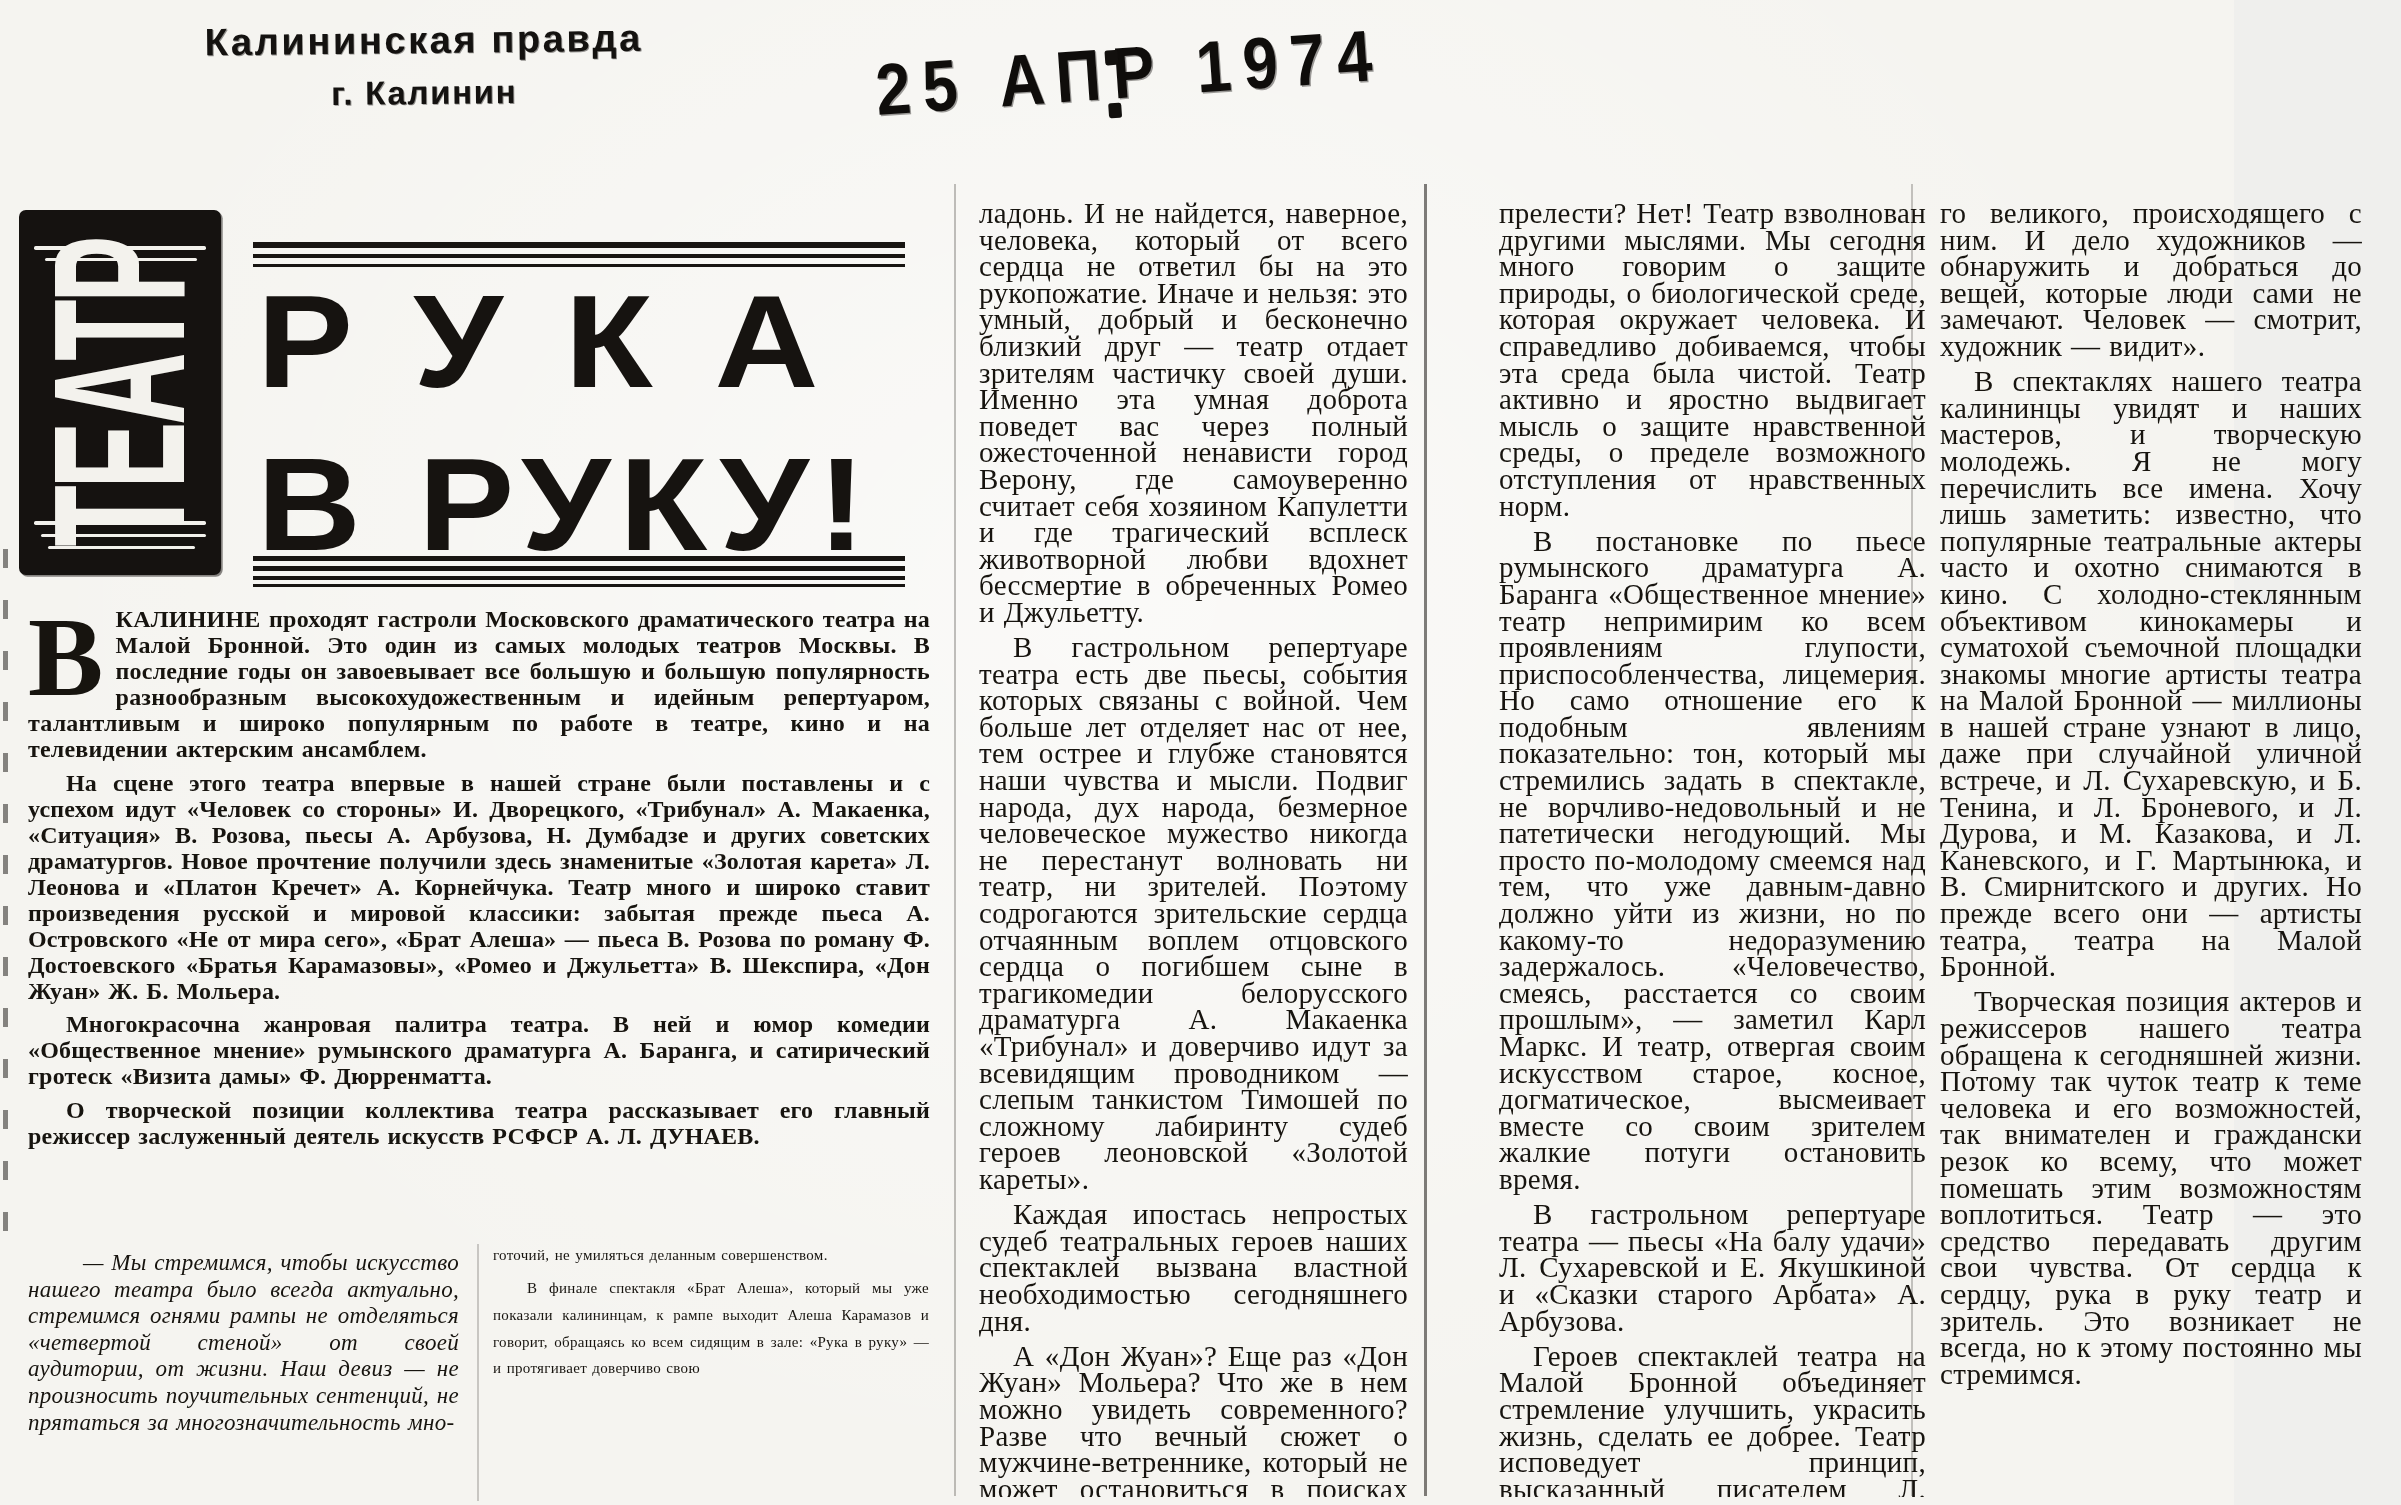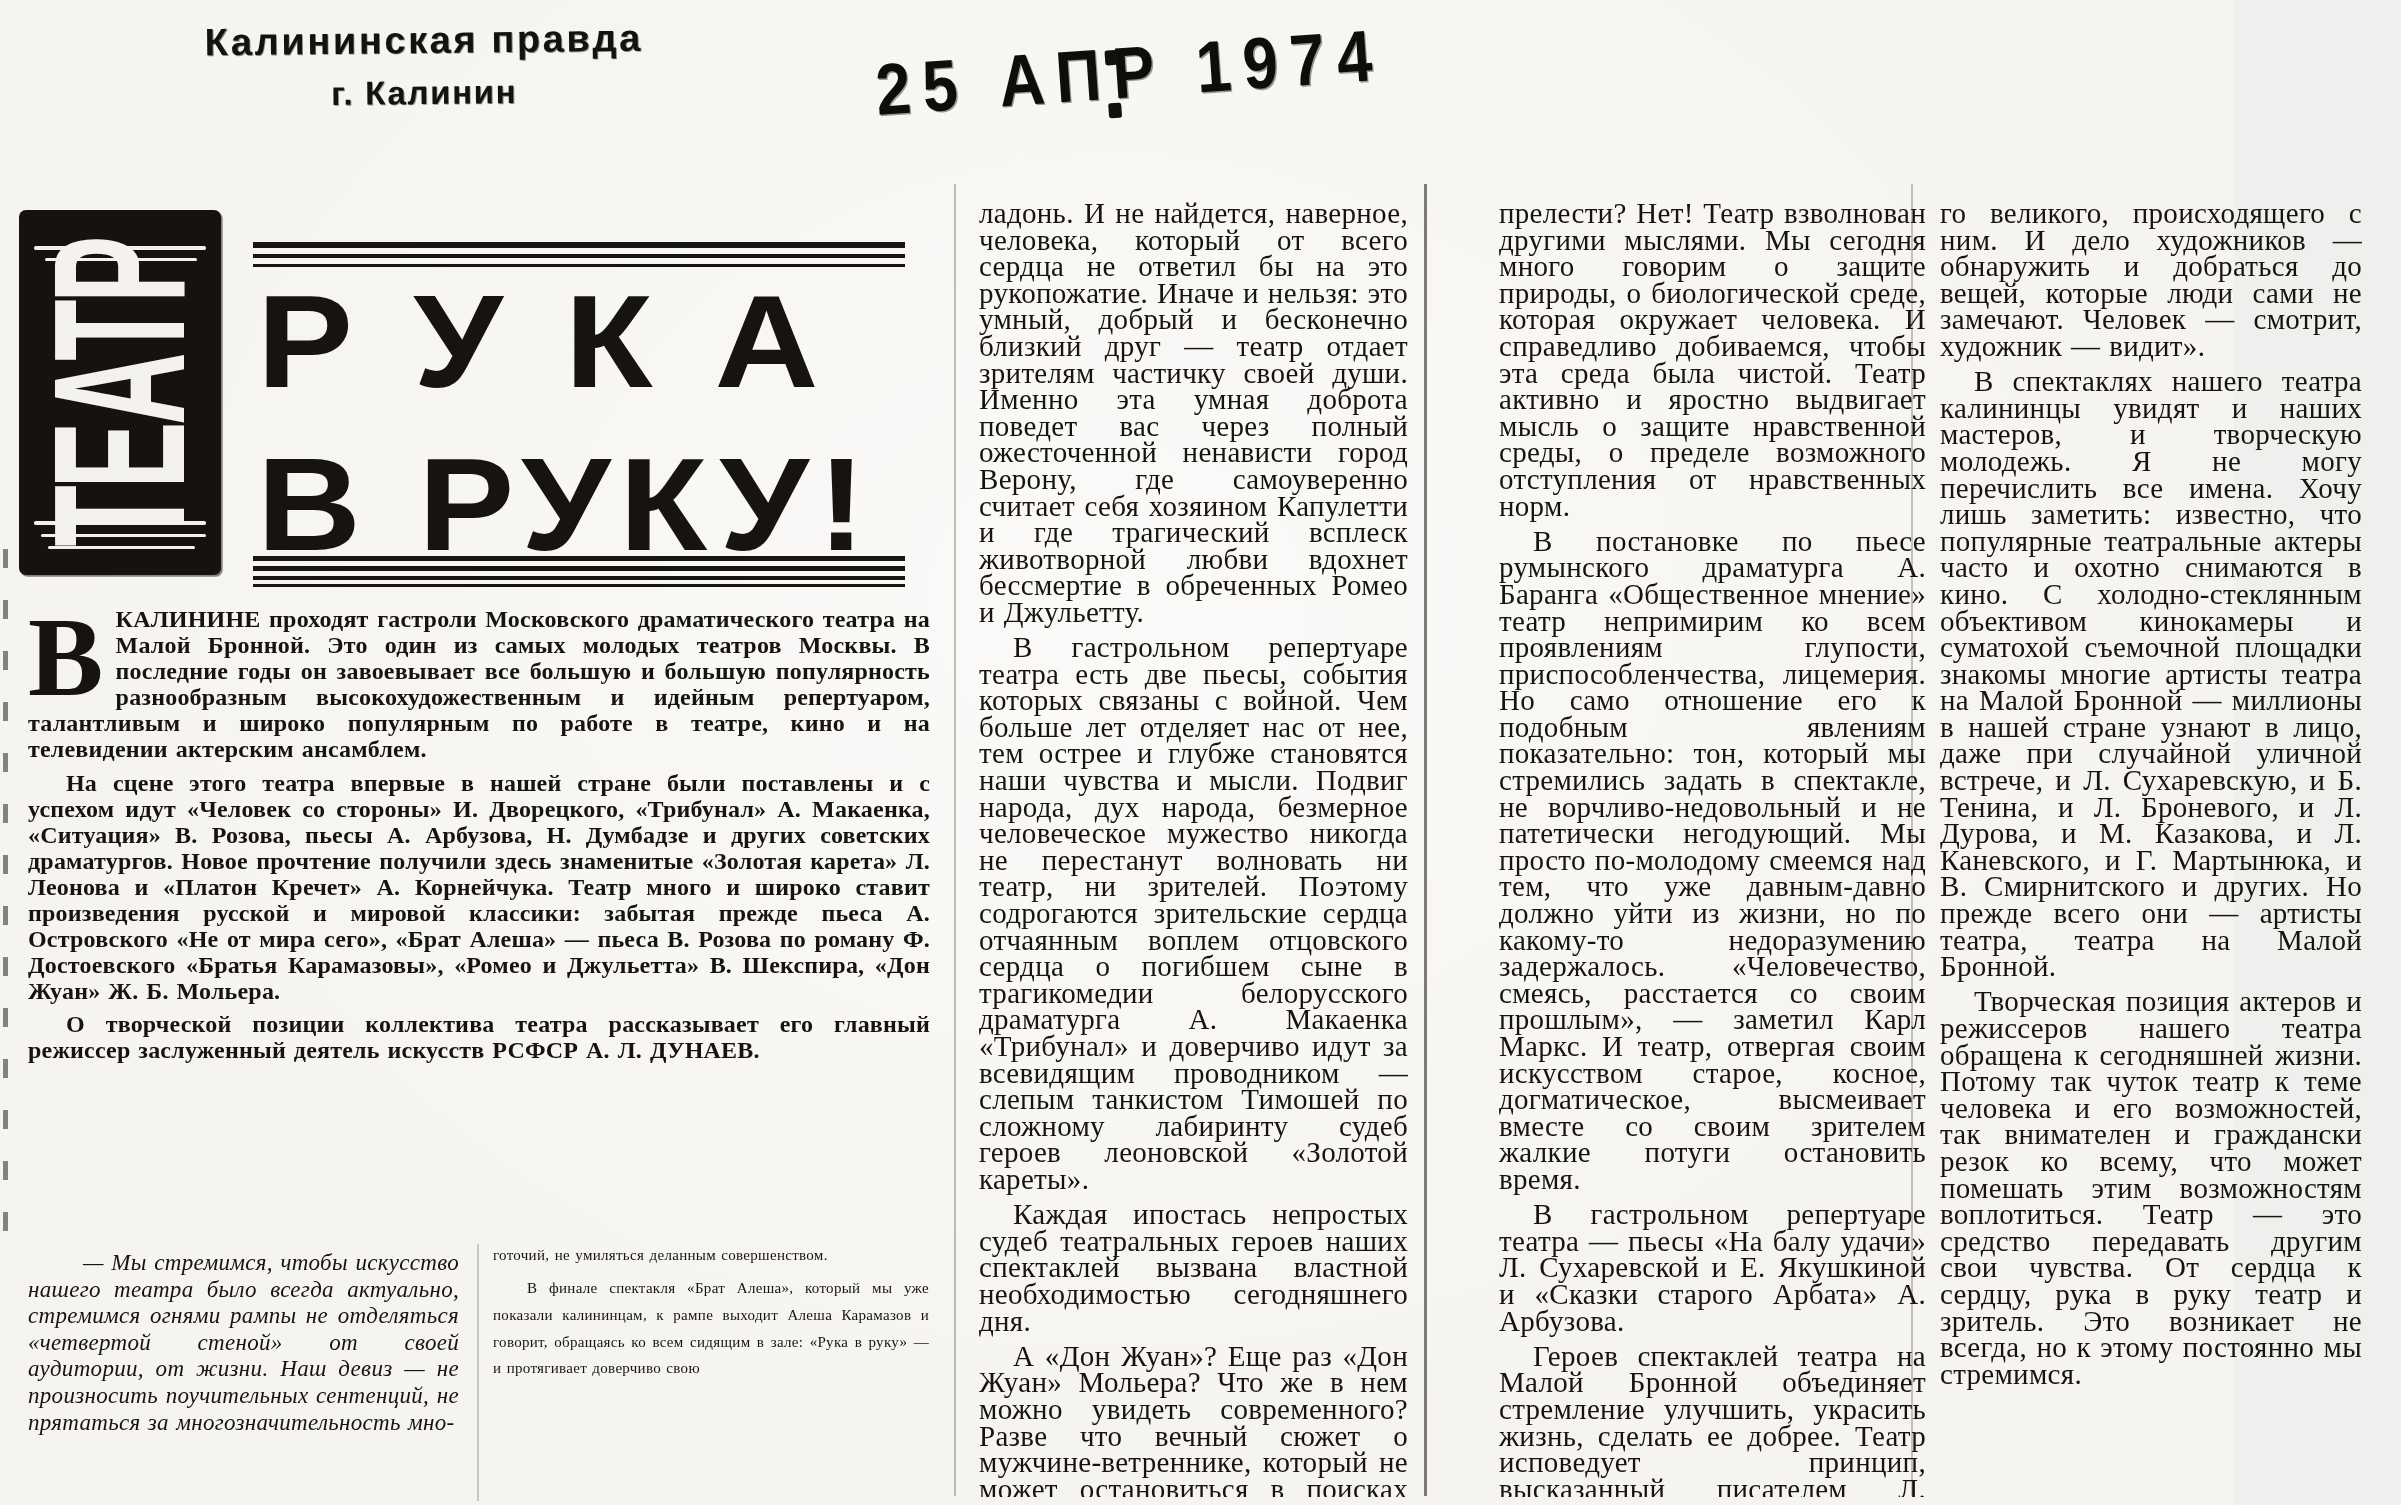--- a/index.html
+++ b/index.html
@@ -140,20 +140,21 @@
   <div class="rule rule-top"></div>
   <div class="headline">
     <div class="h-line1">РУКА</div>
     <div class="h-line2">В РУКУ!</div>
   </div>
   <div class="rule rule-bottom"></div>
 
   <section class="lead">
     <p class="first"><span class="dropcap">В</span><span>КАЛИНИНЕ проходят гастроли Московского драматического театра на Малой Бронной. Это один из самых молодых театров Москвы. В последние годы он завоевывает все большую и большую популярность разнообразным высокохудожественным и идейным репертуаром, талантливым и широко популярным по работе в театре, кино и на телевидении актерским ансамблем.</span></p>
     <p>На сцене этого театра впервые в нашей стране были поставлены и с успехом идут «Человек со стороны» И. Дворецкого, «Трибунал» А. Макаенка, «Ситуация» В. Розова, пьесы А. Арбузова, Н. Думбадзе и других советских драматургов. Новое прочтение получили здесь знаменитые «Золотая карета» Л. Леонова и «Платон Кречет» А. Корнейчука. Театр много и широко ставит произведения русской и мировой классики: забытая прежде пьеса А. Островского «Не от мира сего», «Брат Алеша» — пьеса В. Розова по роману Ф. Достоевского «Братья Карамазовы», «Ромео и Джульетта» В. Шекспира, «Дон Жуан» Ж. Б. Мольера.</p>
+    <p>Многокрасочна жанровая палитра театра. В ней и юмор комедии «Общественное мнение» румынского драматурга А. Баранга, и сатирический гротеск «Визита дамы» Ф. Дюрренматта.</p>
     <p>О творческой позиции коллектива театра рассказывает его главный режиссер заслуженный деятель искусств РСФСР А. Л. ДУНАЕВ.</p>
   </section>
 
   <div class="col-a">
     <p>— Мы стремимся, чтобы искусство нашего театра было всегда актуально, стремимся огнями рампы не отделяться «четвертой стеной» от своей аудитории, от жизни. Наш девиз — не произносить поучительных сентенций, не прятаться за многозначительность мно-</p>
   </div>
   <div class="col-b">
     <p class="cont">готочий, не умиляться деланным совершенством.</p>
     <p>В финале спектакля «Брат Алеша», который мы уже показали калининцам, к рампе выходит Алеша Карамазов и говорит, обращаясь ко всем сидящим в зале: «Рука в руку» — и протягивает доверчиво свою</p>
   </div>

